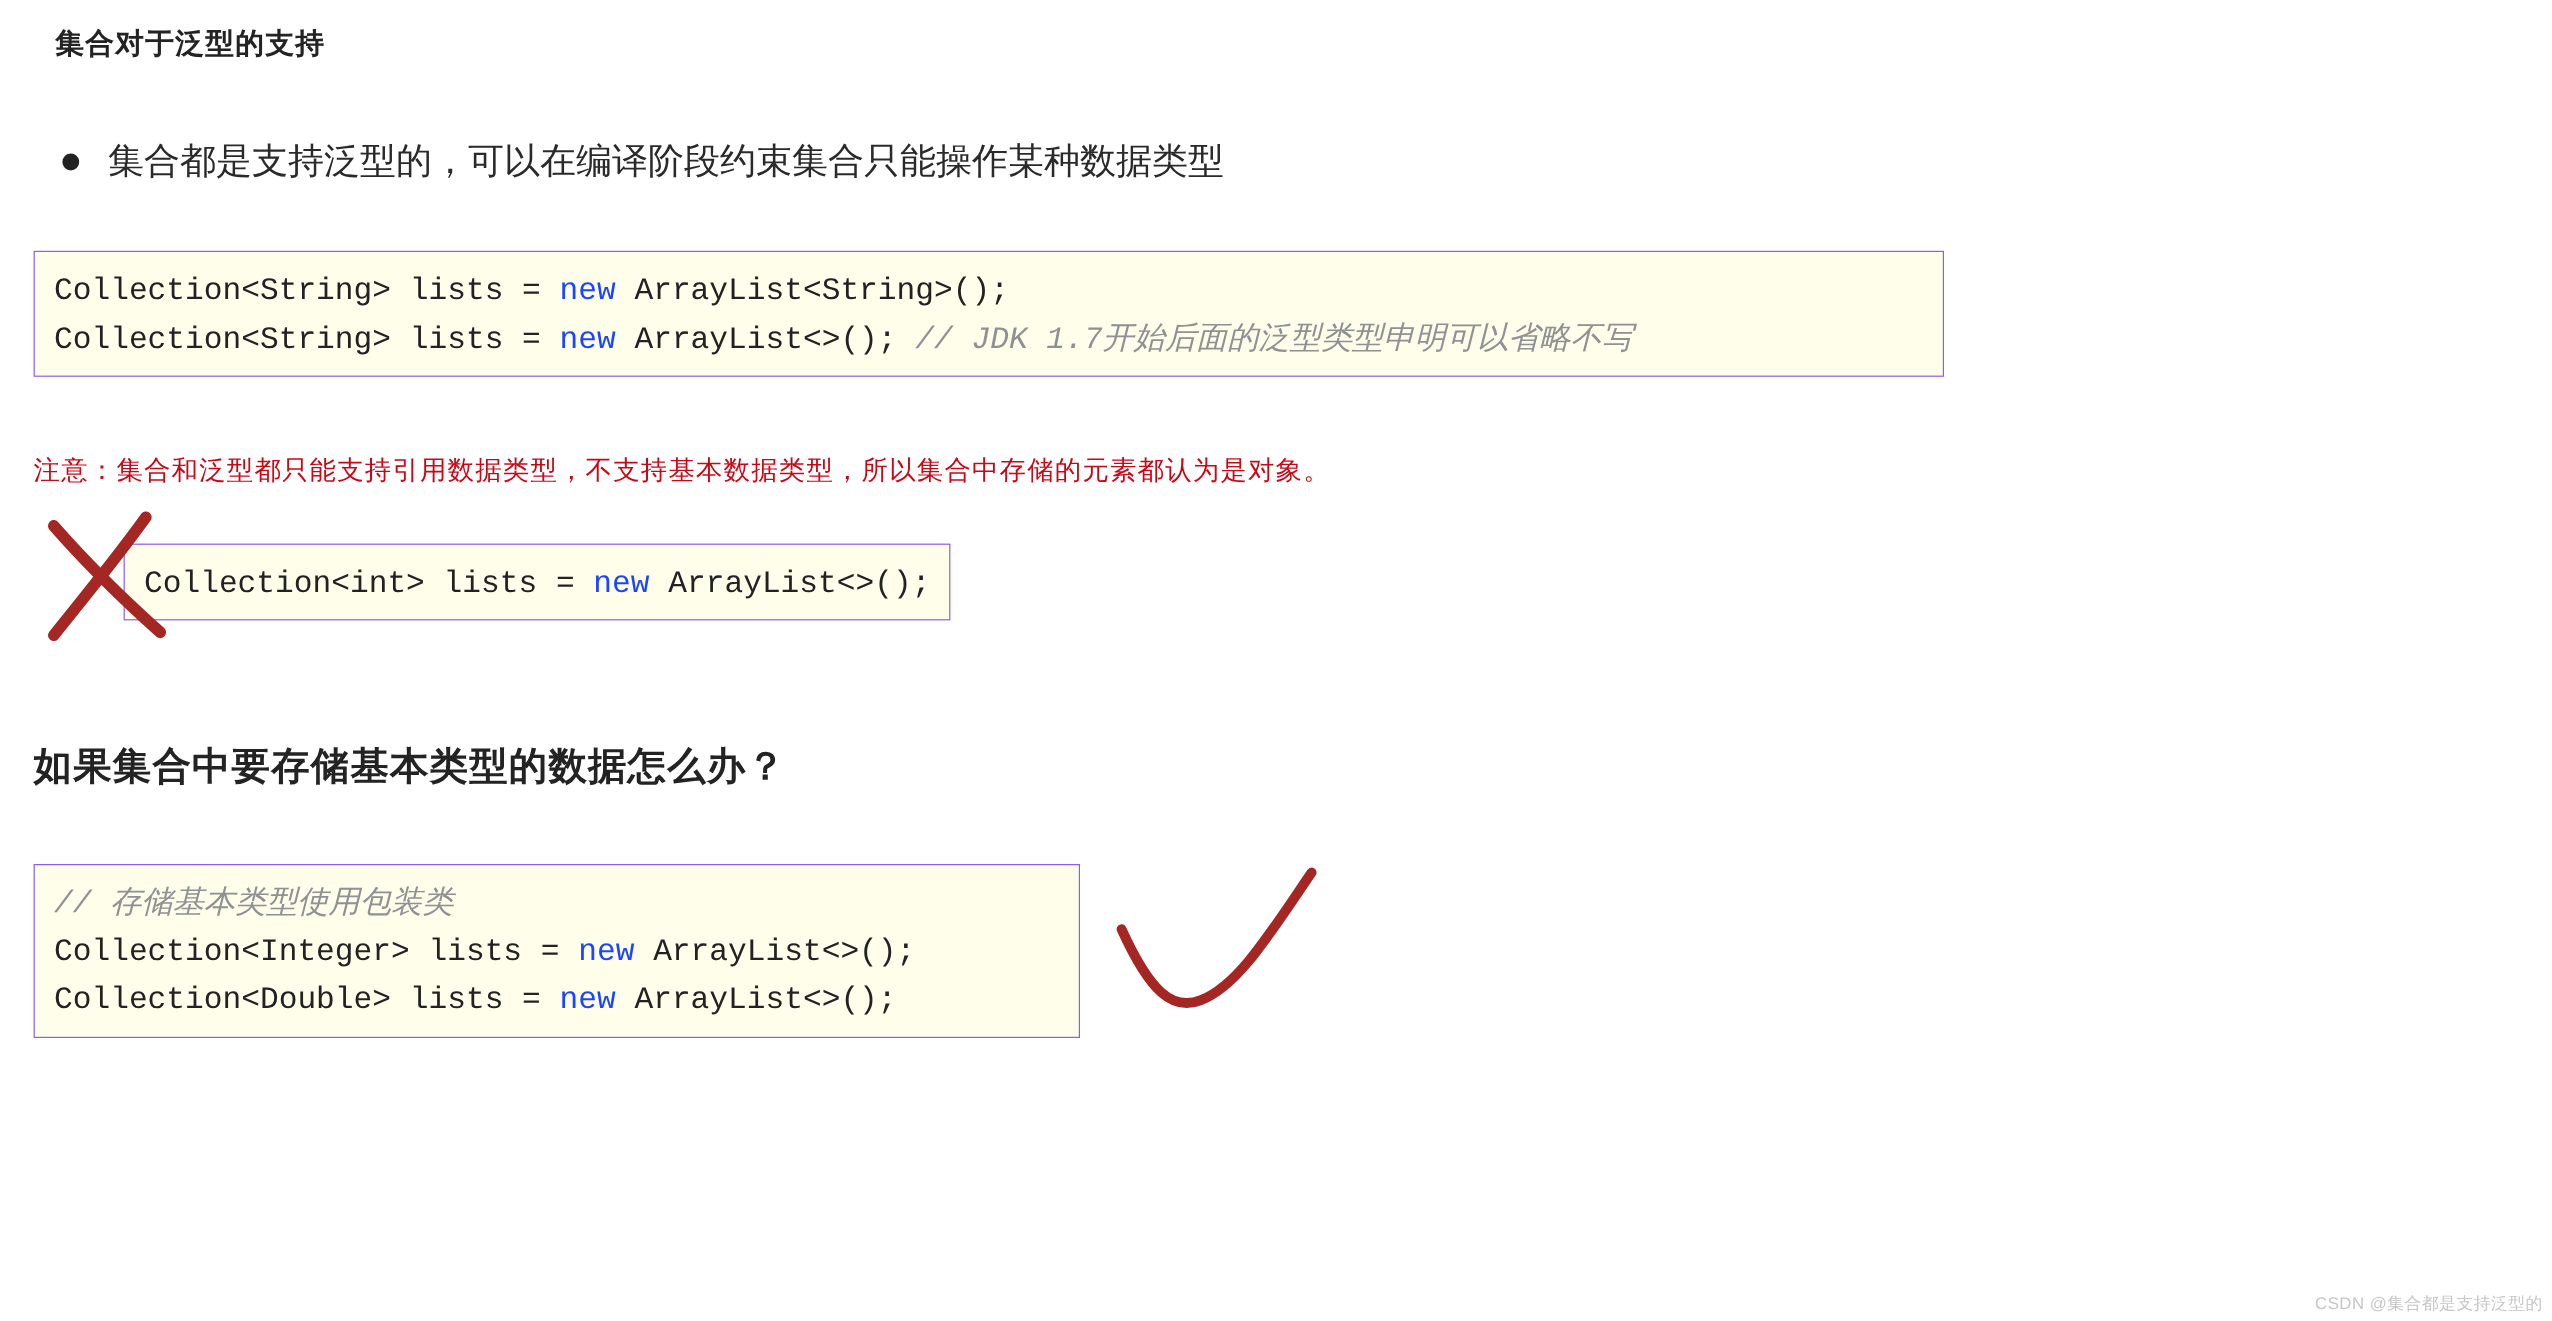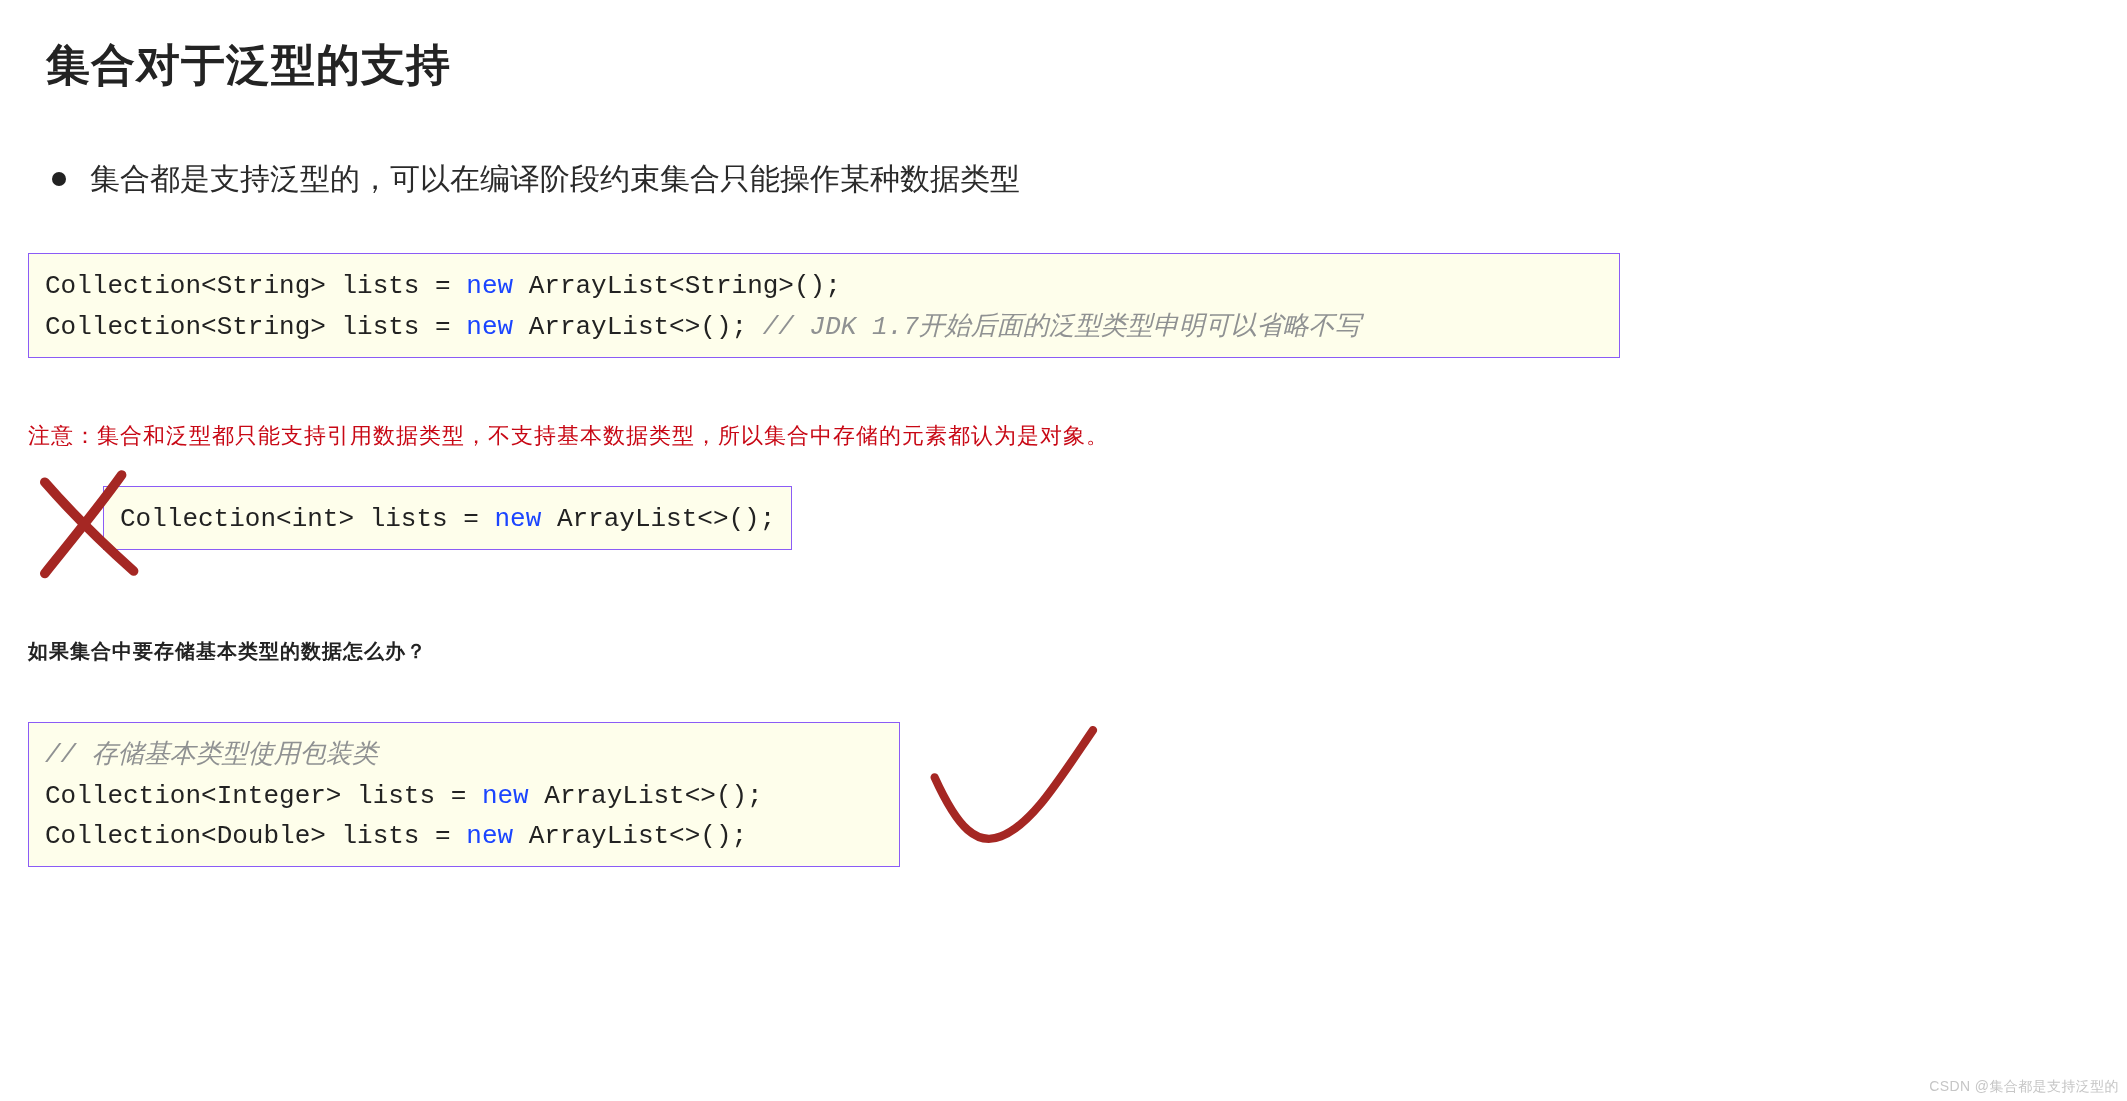--- a/index.html
+++ b/index.html
@@ -8,22 +8,22 @@
       margin: 0;
       padding: 18px 28px;
       color: #222;
       font-size: 22px;
       line-height: 1.6;
       width: 2127px;
       box-sizing: border-box;
     }
 
     h2.heading {
-      margin: 12px 0 55px 18px;
-      font-size: 44px;
+      margin: 0 0 55px 18px;
+      font-size: 24px;
       font-weight: 700;
       letter-spacing: 1px;
       color: #232323;
     }
 
     .bullet-row {
       display: flex;
       align-items: center;
       margin: 0 0 50px 24px;
       font-size: 30px;
@@ -43,21 +43,21 @@
       background: #fefeeb;
       border: 1px solid #8b5cf6;
       font-family: "Courier New", Consolas, monospace;
       font-size: 26px;
       line-height: 1.55;
       padding: 12px 16px 10px 16px;
       white-space: pre;
       color: #222;
     }
     .box1 { margin: 0 0 60px 0; width: 1558px; }
-    .box2 { margin: 5px; }
+    .box2 { margin: 16px; }
     .box3 { margin: 0; width: 838px; }
 
     .kw { color: #1b45ff; }
     .comment { color: #8f9192; font-style: italic; }
 
     .red-note {
       color: #c80815;
       font-weight: 400;
       font-size: 22px;
       margin: 0;
@@ -79,21 +79,21 @@
     }
     .cross-mark svg { width: 100%; height: 100%; display: block; }
     .cross-wrap .code-box {
       display: inline-block;
       margin-left: 75px;
       vertical-align: middle;
     }
 
     h3.subheading {
       margin: 0 0 55px 0;
-      font-size: 20px;
+      font-size: 32px;
       font-weight: 700;
       color: #232323;
       letter-spacing: 1px;
     }
 
     .ok-wrap {
       display: flex;
       align-items: center;
       gap: 20px;
     }

